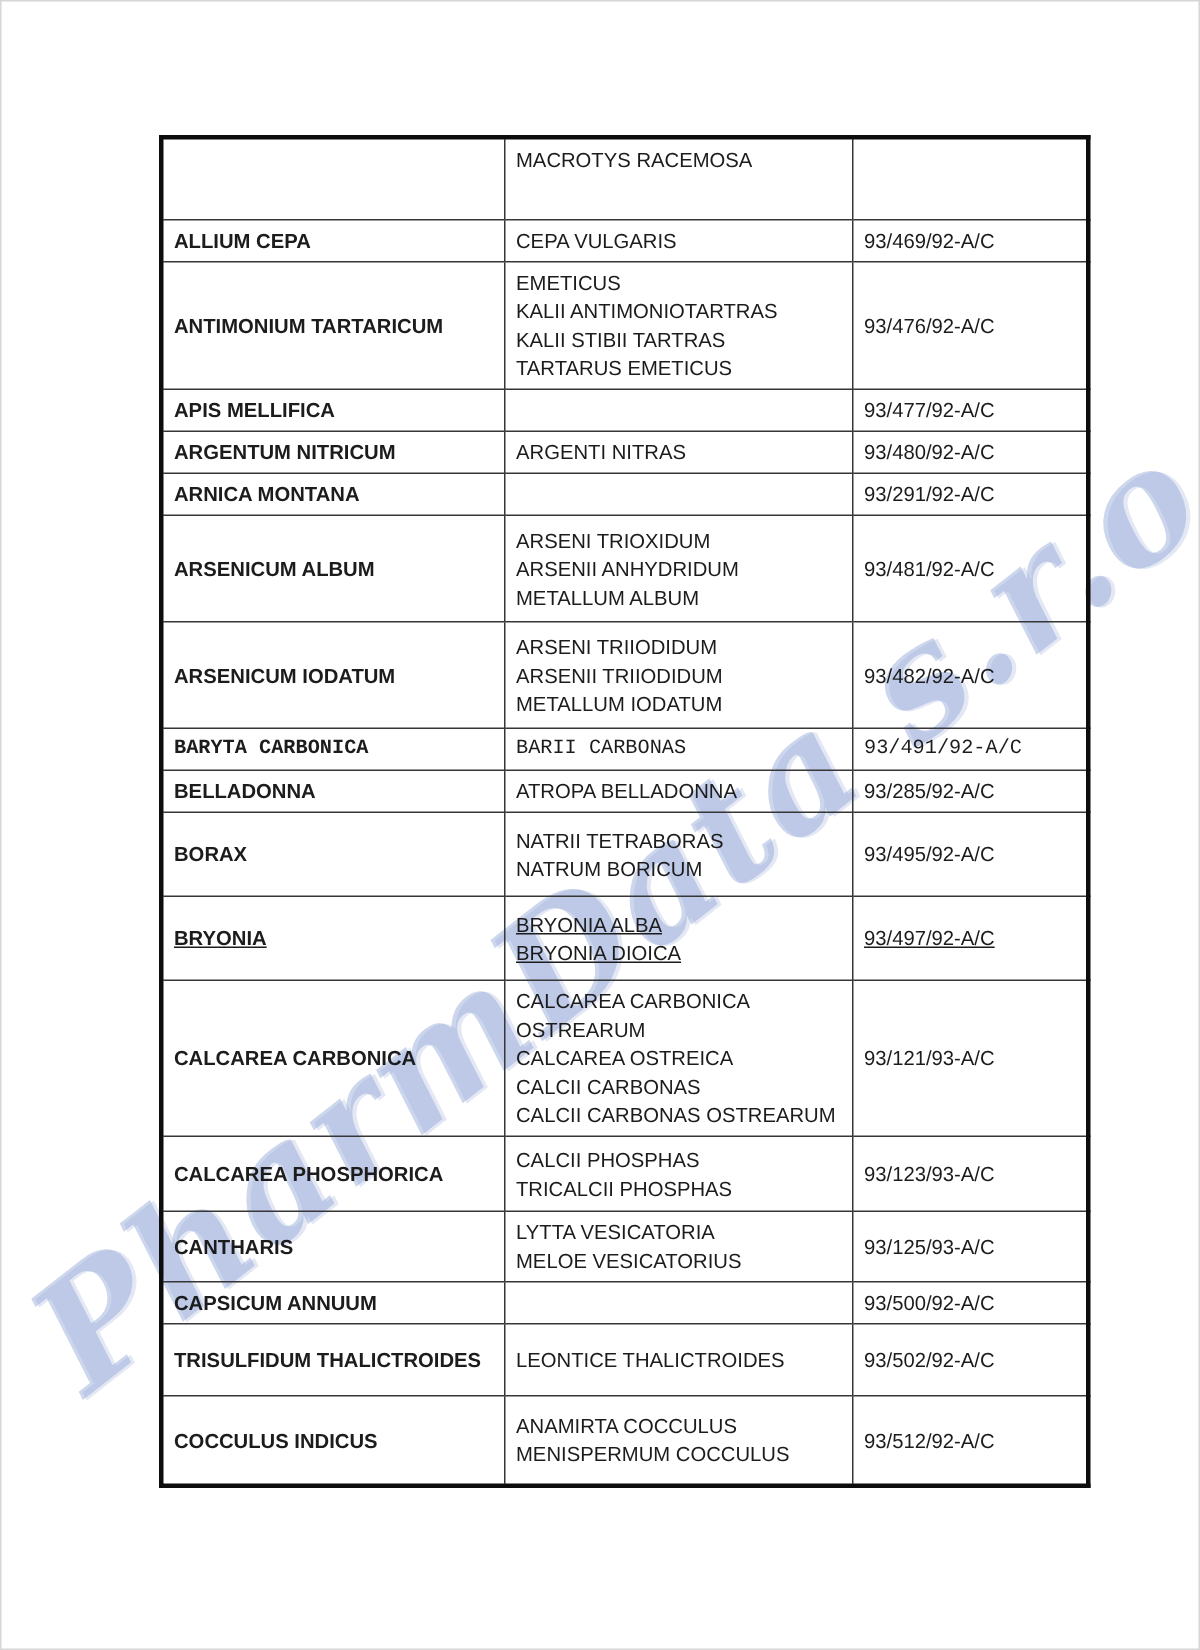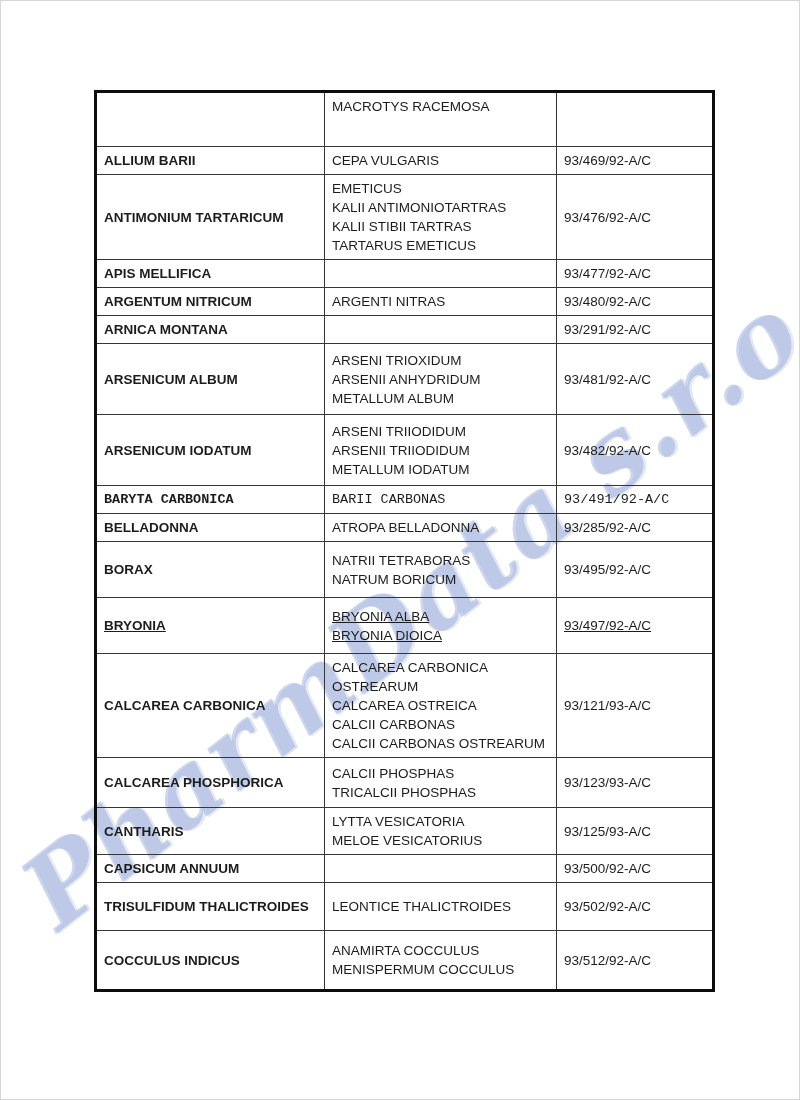--- a/index.html
+++ b/index.html
@@ -33,21 +33,21 @@
     white-space: nowrap;
     color: rgba(142, 164, 212, 0.45);
     text-shadow: 2px 2px 0 rgba(142, 164, 212, 0.25);
     user-select: none;
     pointer-events: none;
     z-index: 0;
   }
 
   table.reg-table {
     position: absolute;
-    left: 94px;
+    left: 106px;
     top: 90px;
     width: 618px;
     border-collapse: collapse;
     table-layout: fixed;
     z-index: 1;
     background: transparent;
   }
   table.reg-table {
     border: 3px solid #0d0d0d;
   }
@@ -102,21 +102,21 @@
         <col class="c-syn">
         <col class="c-reg">
     </colgroup>
     <tbody>
       <tr class="r0 va-top">
         <td class="name"></td>
         <td class="syn">MACROTYS RACEMOSA</td>
         <td class="reg"></td>
       </tr>
       <tr class="r1">
-        <td class="name">ALLIUM BARII</td>
+        <td class="name">ALLIUM CEPA</td>
         <td class="syn">CEPA VULGARIS</td>
         <td class="reg">93/469/92-A/C</td>
       </tr>
       <tr class="r3">
         <td class="name">ANTIMONIUM TARTARICUM</td>
         <td class="syn">EMETICUS
 KALII ANTIMONIOTARTRAS
 KALII STIBII TARTRAS
 TARTARUS EMETICUS</td>
         <td class="reg">93/476/92-A/C</td>

